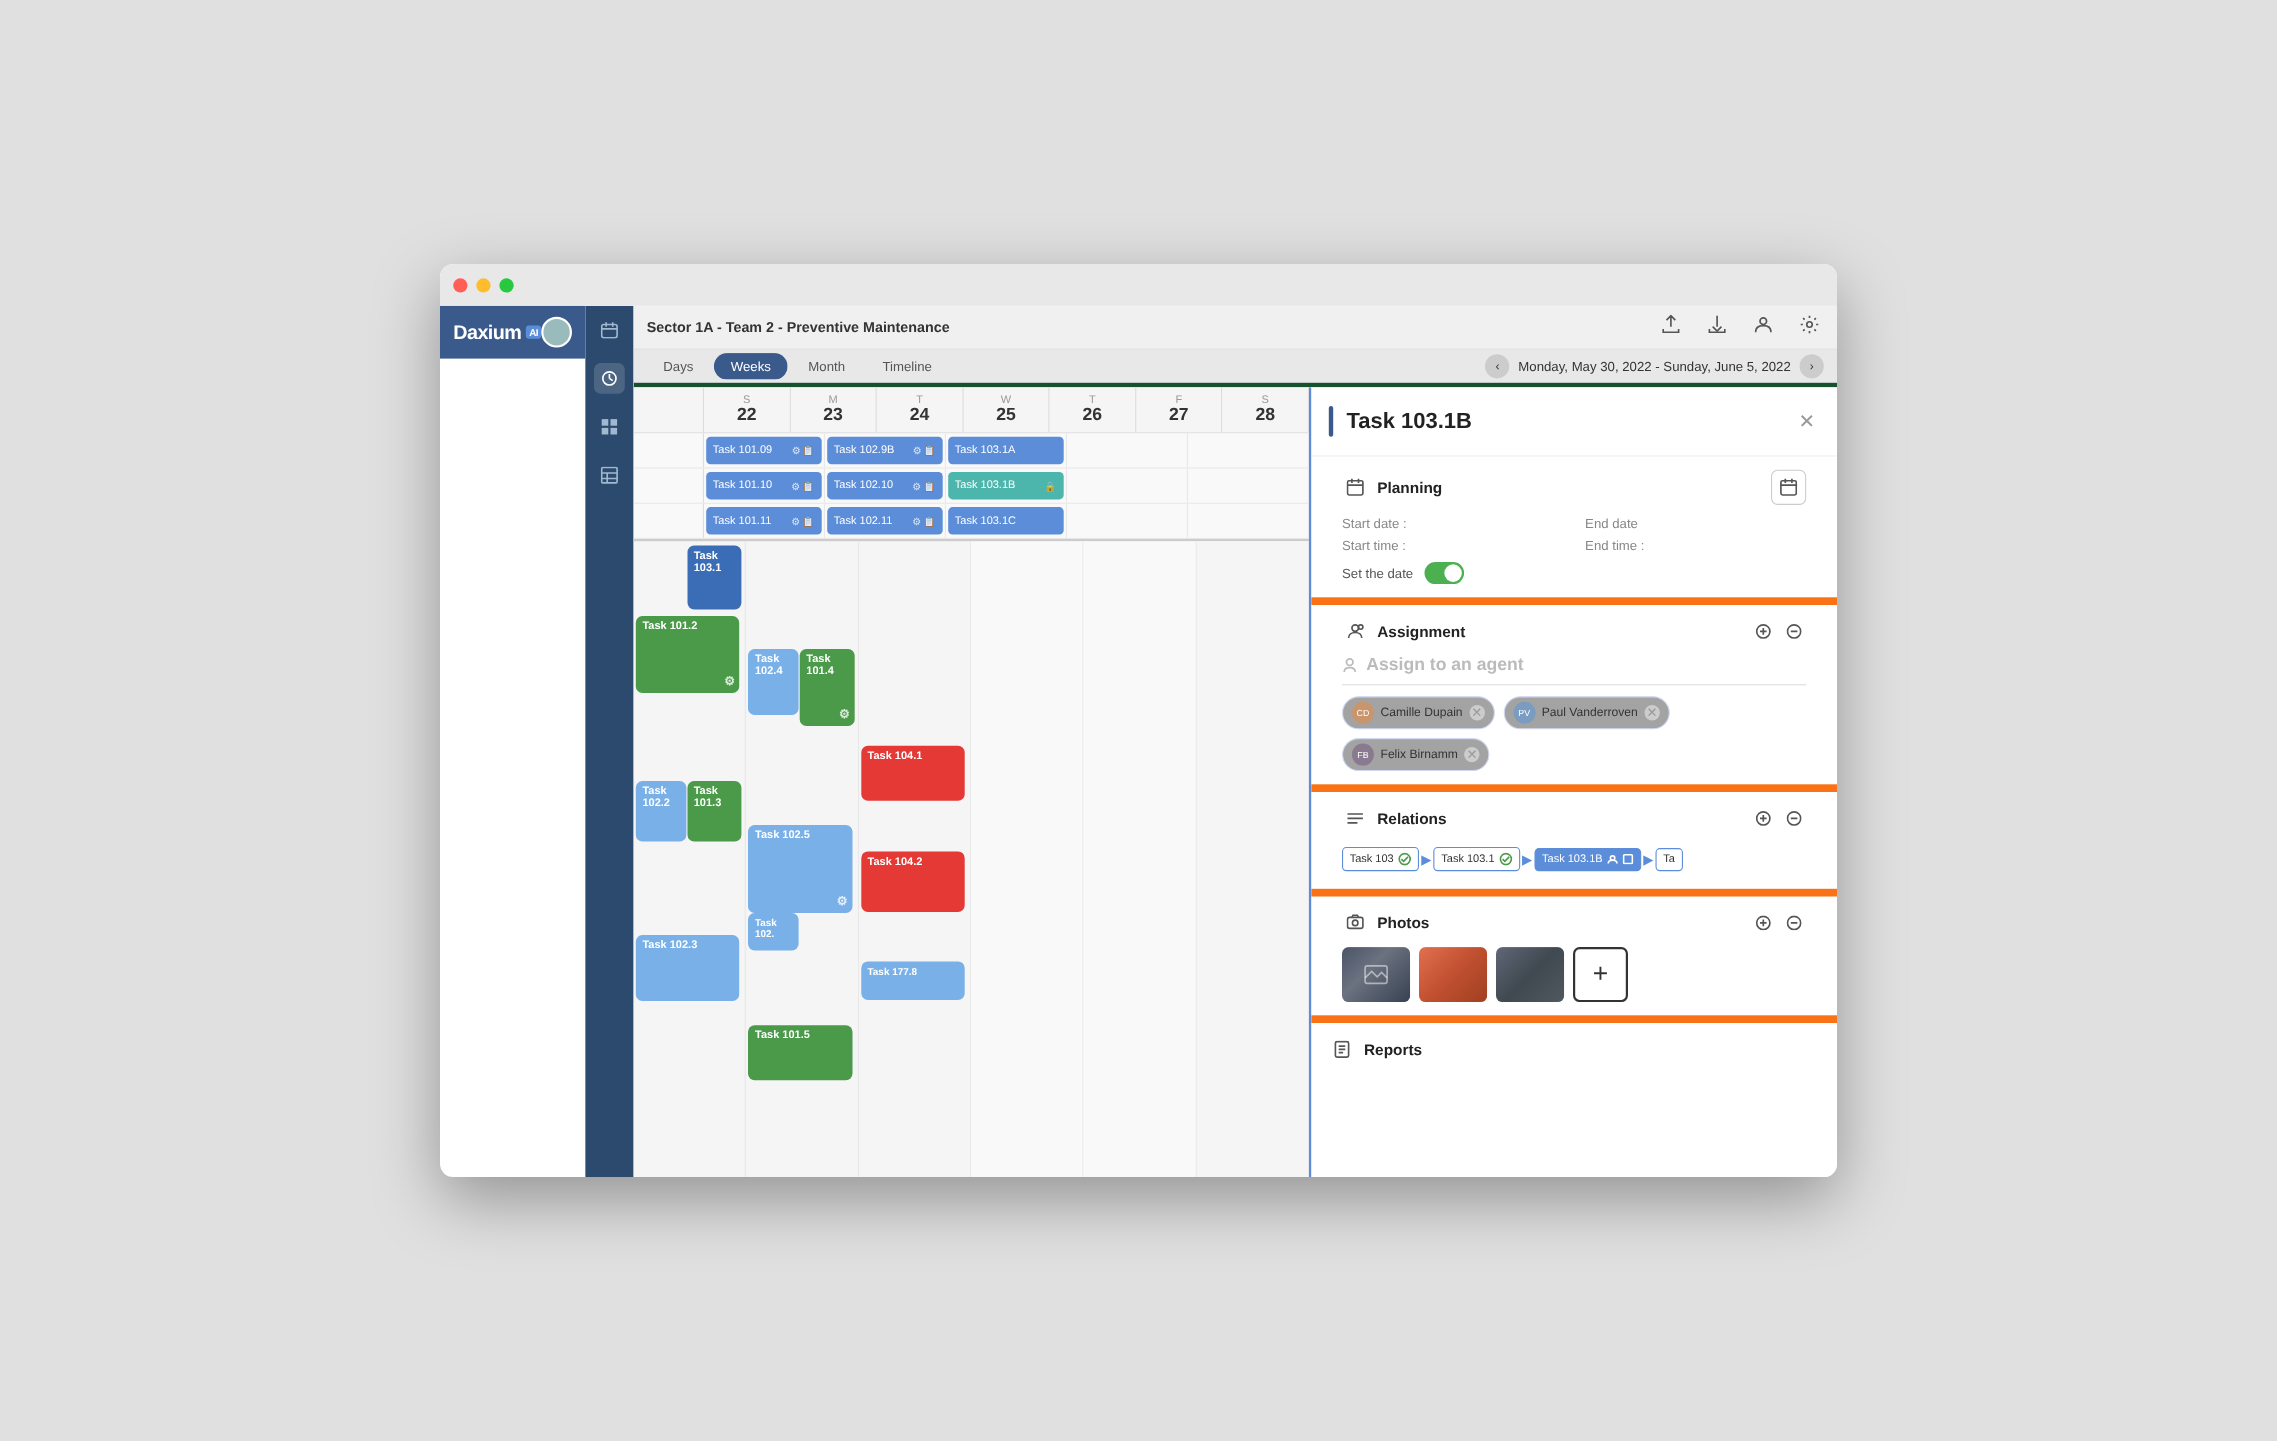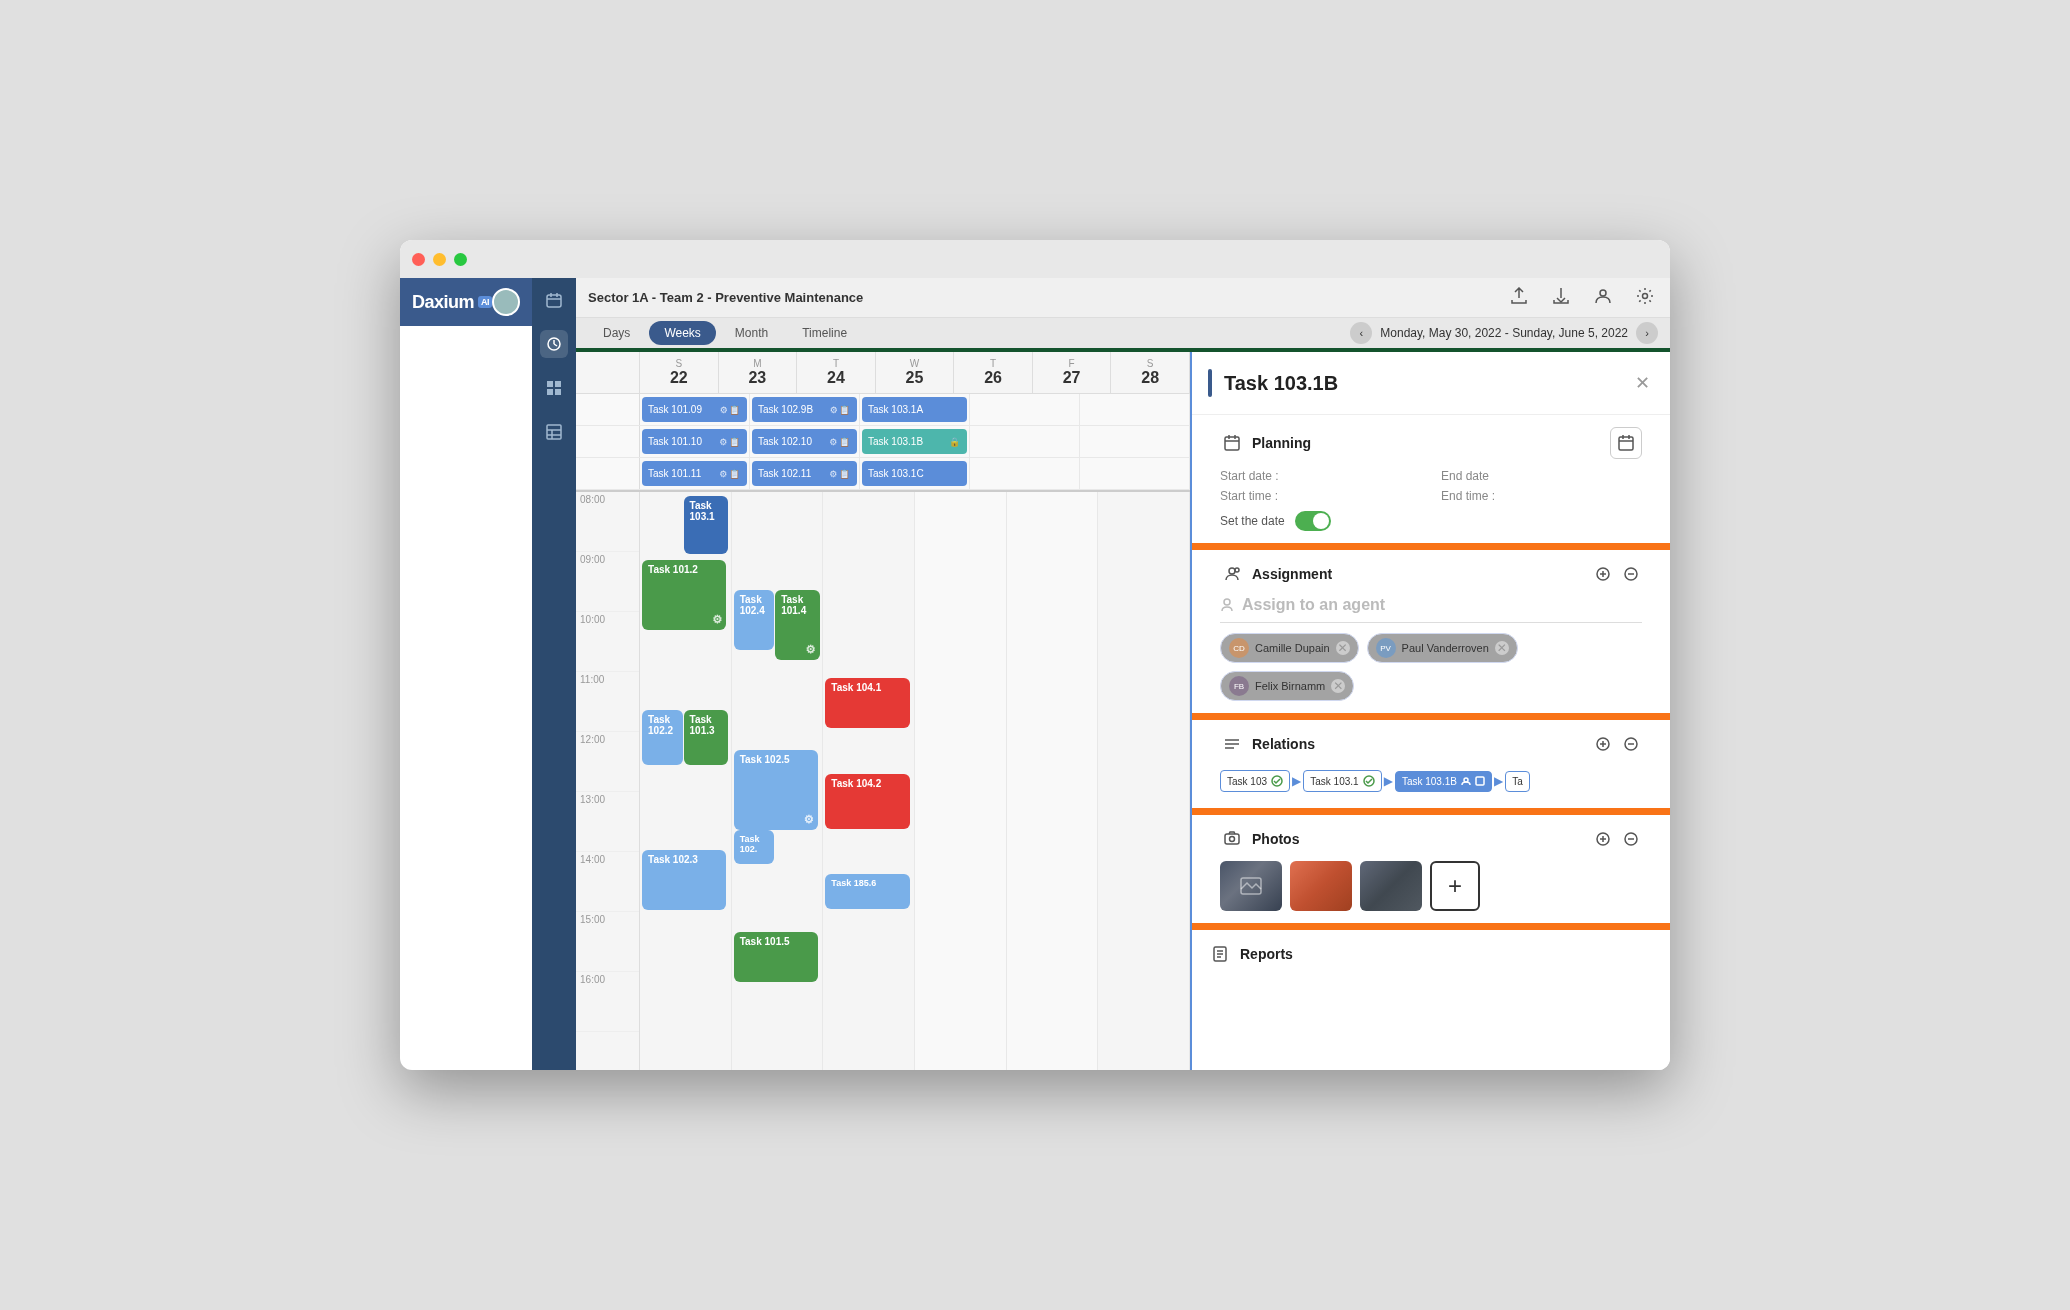--- a/index.html
+++ b/index.html
@@ -764,32 +764,20 @@
                       <span>Task 103.1C</span>
                     </div>
                   </div>
                   <div class="schedule-cell"></div>
                   <div class="schedule-cell"></div>
                 </div>
               </div>
             </div>
 
             <div class="timeline-area">
-              <div class="time-col">
-                <div class="time-slot">08:00</div>
-                <div class="time-slot">09:00</div>
-                <div class="time-slot">10:00</div>
-                <div class="time-slot">11:00</div>
-                <div class="time-slot">12:00</div>
-                <div class="time-slot">13:00</div>
-                <div class="time-slot">14:00</div>
-                <div class="time-slot">15:00</div>
-                <div class="time-slot">16:00</div>
-
-              </div>
 
               <div class="day-cols" style="position:relative">
 
 
                 <div class="day-col" style="position:relative">
 
                   <div class="task-block dark-blue" style="top:4px; left:48%; width:49%; height:58px;">
                     Task 103.1
                   </div>
 
@@ -840,21 +828,21 @@
 
                   <div class="task-block red" style="top:186px; left:2px; width:93%; height:50px;">
                     Task 104.1
                   </div>
 
                   <div class="task-block red" style="top:282px; left:2px; width:93%; height:55px;">
                     Task 104.2
                   </div>
 
                   <div class="task-block light-blue" style="top:382px; left:2px; width:93%; height:35px; font-size:9px;">
-                    Task 185.6
+                    Task 177.8
                   </div>
                 </div>
 
                 <div class="day-col" style="position:relative; background:#f9f9f9;"></div>
                 <div class="day-col" style="position:relative; background:#f9f9f9;"></div>
                 <div class="day-col" style="position:relative; background:#f5f5f5;"></div>
               </div>
             </div>
           </div>
 

